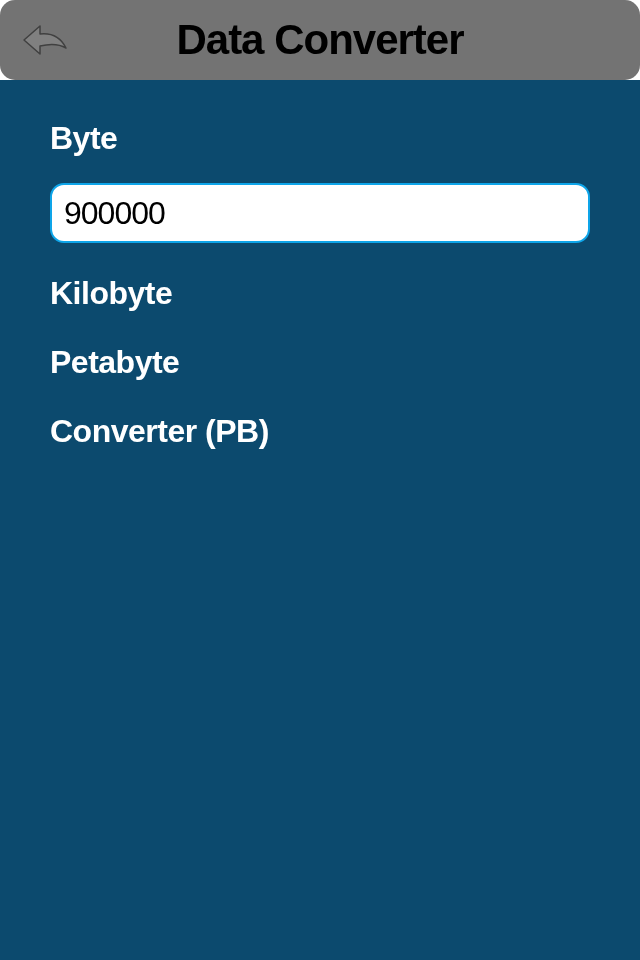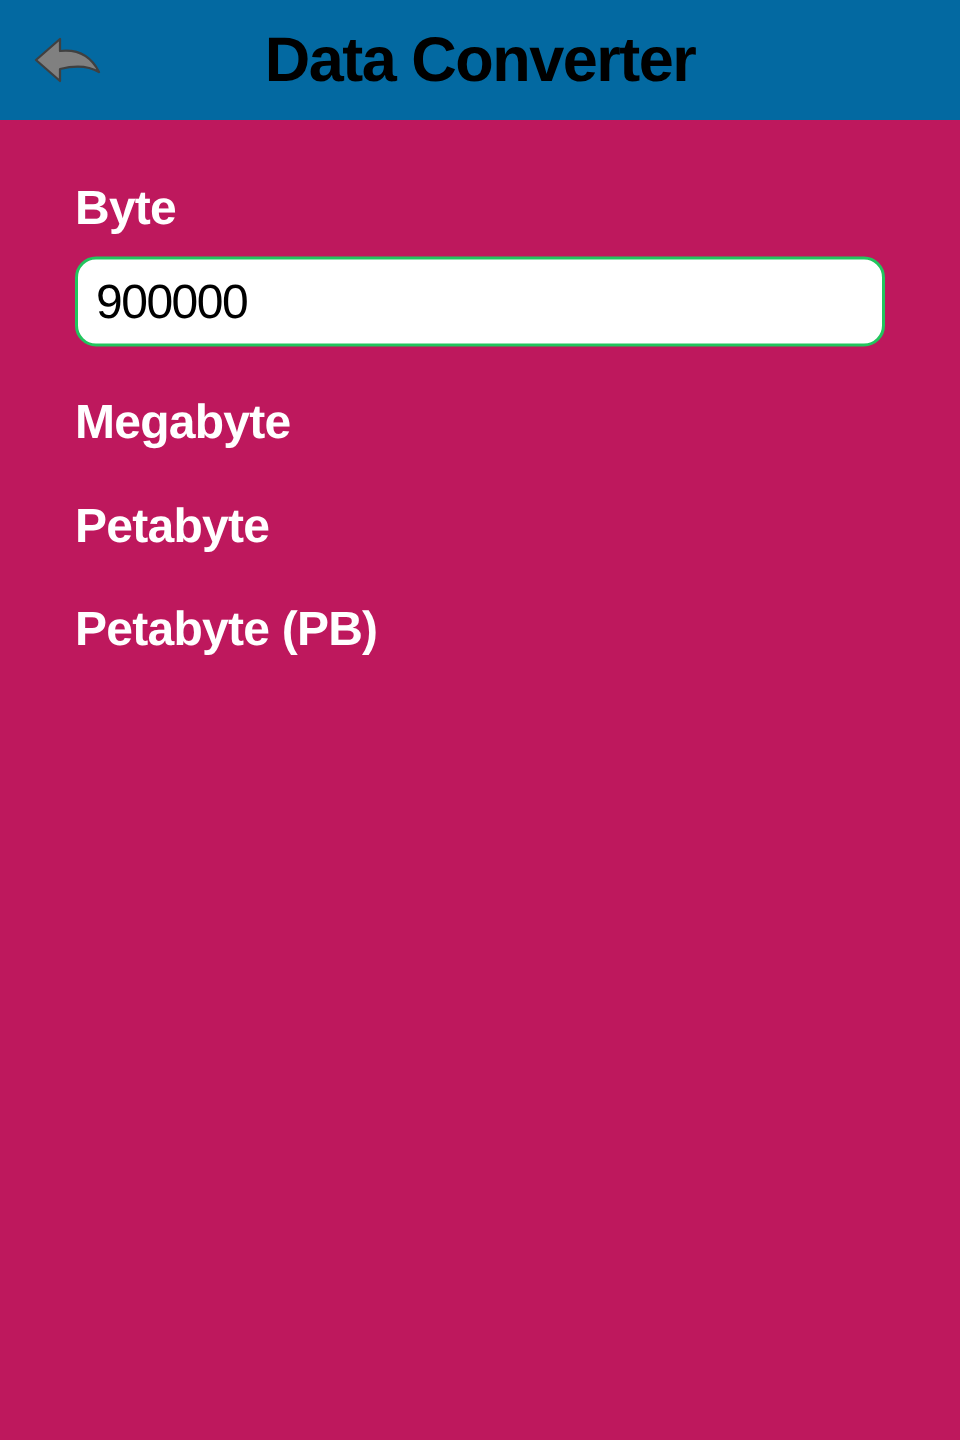--- a/index.html
+++ b/index.html
@@ -9,69 +9,71 @@
     }
     body {
       width: 640px;
       height: 960px;
       font-family: -apple-system, BlinkMacSystemFont, "Segoe UI", Arial, sans-serif;
       overflow: hidden;
       background: #fff;
     }
     .header {
       height: 80px;
-      background: #0369a1;
+      background: #737373;
       display: flex;
       align-items: center;
       padding: 0 16px;
       position: relative;
+      border-radius: 15px;
     }
     .back-icon {
       width: 50px;
       height: 40px;
       cursor: pointer;
       position: absolute;
       left: 20px;
     }
     .header-title {
       flex: 1;
       text-align: center;
       font-size: 42px;
       font-weight: 700;
       color: #000;
       letter-spacing: -1px;
     }
     .content {
-      background: #be185d;
+      background: #0c4a6e;
       height: 880px;
       padding: 40px 50px 0 50px;
       overflow: hidden;
     }
     .field-group {
       margin-bottom: 32px;
     }
     .field-label {
       color: #fff;
       font-size: 32px;
       font-weight: 600;
       margin-bottom: 14px;
       letter-spacing: -0.5px;
     }
     .field-input {
       width: 100%;
       height: 60px;
       background: #fff;
-      border: 2px solid #22c55e;
+      border: 2px solid #0ea5e9;
       border-radius: 14px;
       font-size: 32px;
       font-weight: 500;
       color: #000;
       padding: 0 12px;
       outline: none;
       letter-spacing: -1px;
+      margin-top: 12px;
     }
   </style>
 </head>
 <body>
 
 <div class="header">
   <div class="back-icon">
     <svg viewBox="0 0 50 40" xmlns="http://www.w3.org/2000/svg">
       <path d="M 4 20 L 20 6 L 20 14 Q 38 12 46 28 Q 36 22 20 26 L 20 34 Z" fill="#808080" stroke="#404040" stroke-width="1.5" stroke-linejoin="round"></path>
     </svg>
@@ -83,27 +85,27 @@
 
   <div class="field-group">
     <div class="field-label">Byte</div>
     <input class="field-input" type="text" value="900000" style="">
   </div>
 
   <div class="field-group">
   </div>
 
   <div class="field-group">
-    <div class="field-label">Megabyte</div>
+    <div class="field-label">Kilobyte</div>
   </div>
 
   <div class="field-group">
     <div class="field-label">Petabyte</div>
   </div>
 
   <div class="field-group">
   </div>
 
   <div class="field-group">
-    <div class="field-label">Petabyte (PB)</div>
+    <div class="field-label">Converter (PB)</div>
   </div>
 
 </div>
 
 </body></html>

